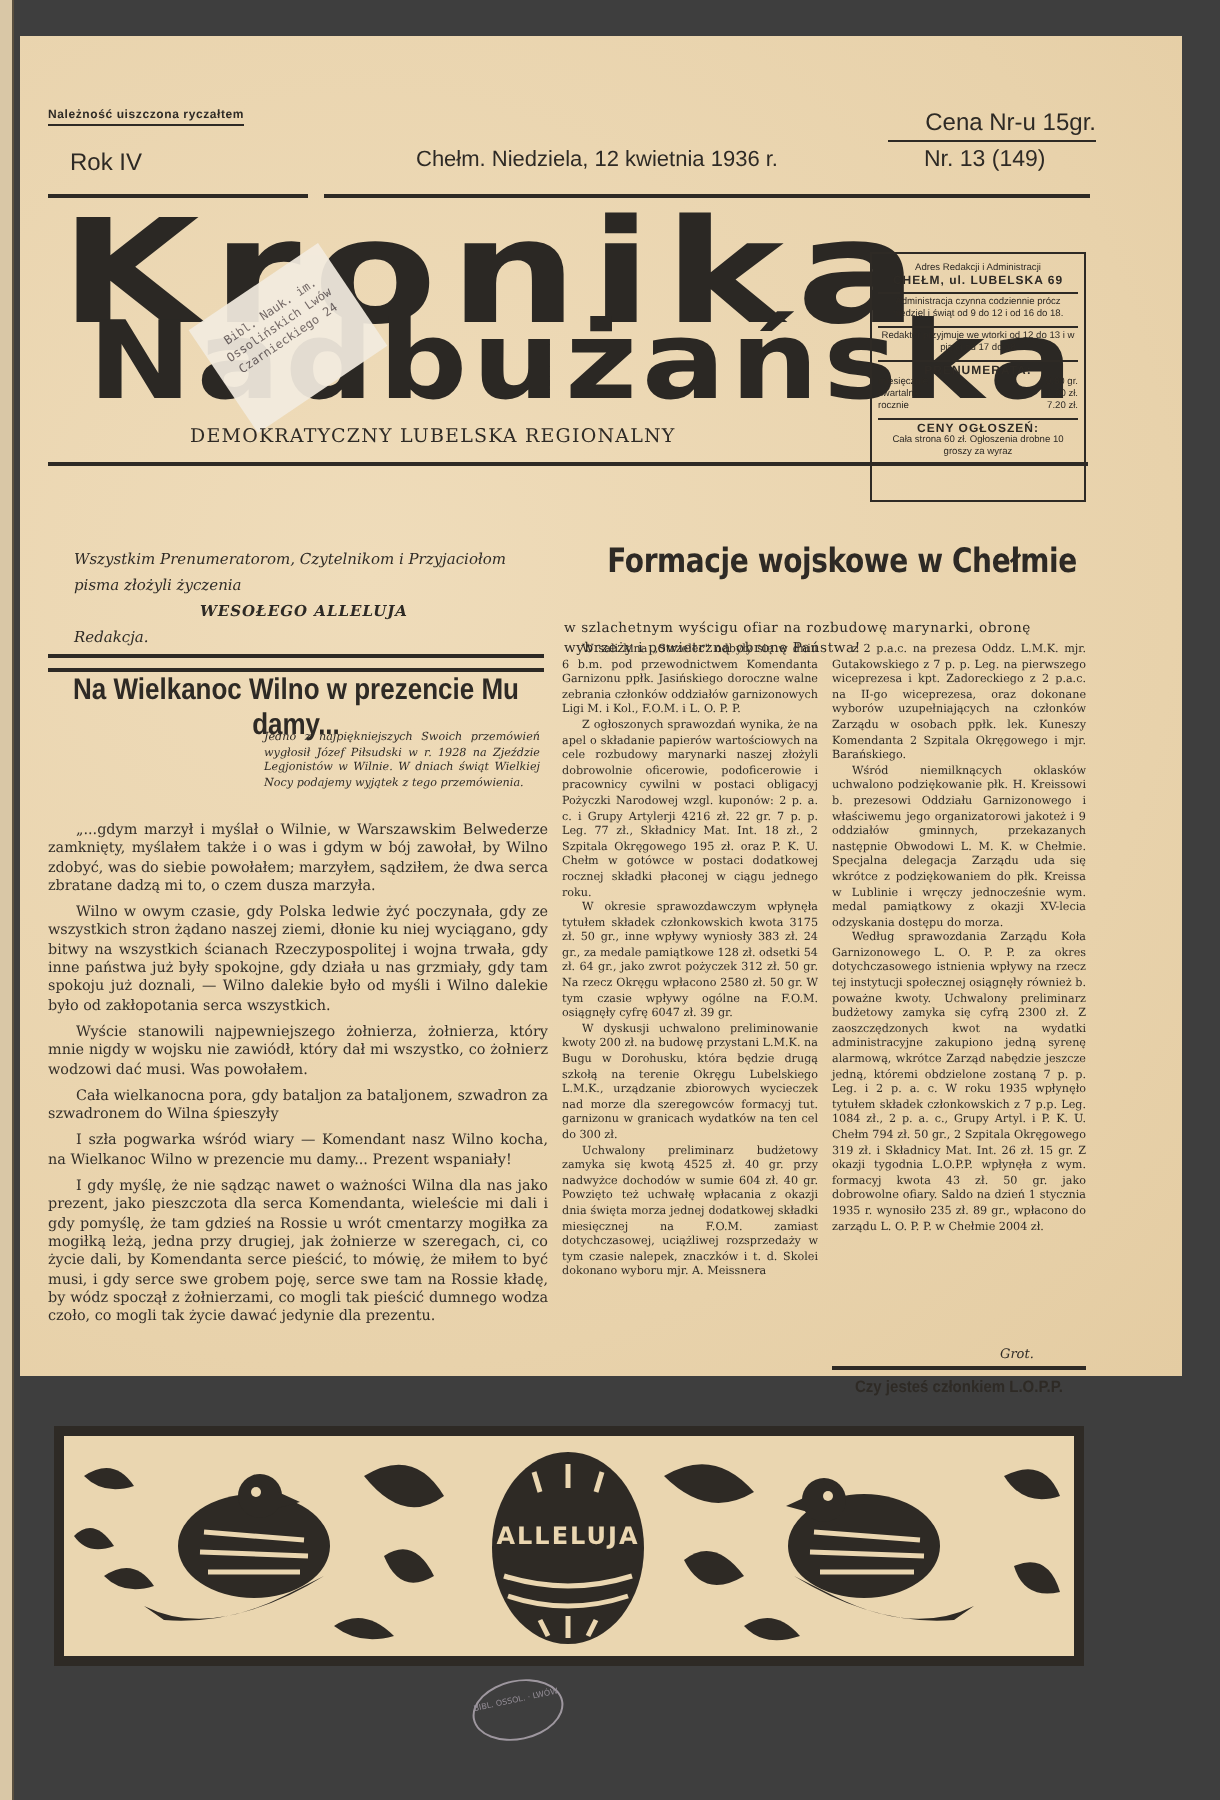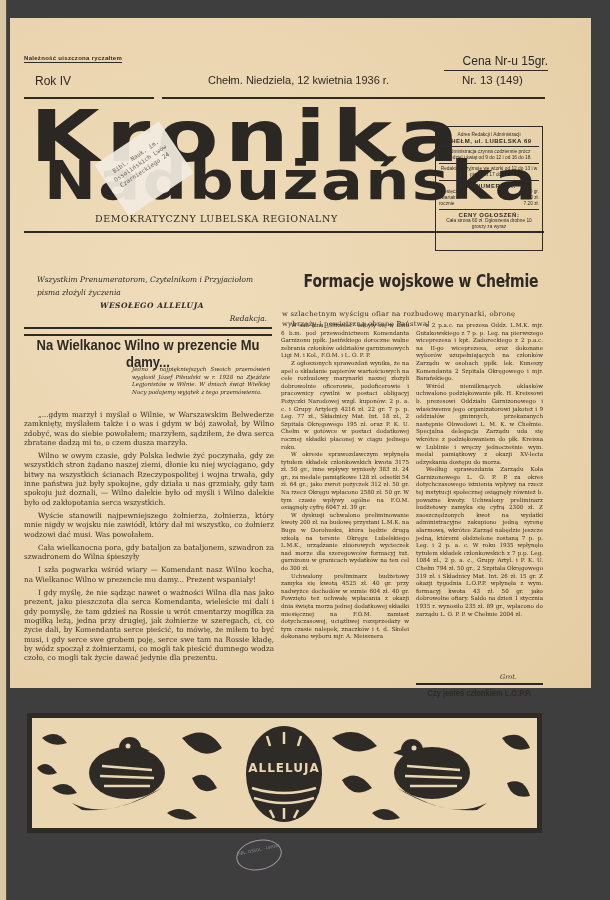--- a/index.html
+++ b/index.html
@@ -76,21 +76,21 @@
   }
   .infobox .sec { border-bottom:1px solid #2e2a25; padding:2px 0; }
   .infobox .sec:last-child { border-bottom:none; }
   .infobox .head { font-weight:bold; font-size:6px; letter-spacing:0.5px; }
   .infobox .row { display:flex; justify-content:space-between; }
 
   .rule-mast { left:14px; top:213px; width:520px; height:2px; background:#2e2a25; }
 
   .greet { left:27px; top:255px; width:230px; font-style:italic; font-size:7.5px; line-height:13px; }
   .greet .center { text-align:center; font-weight:bold; letter-spacing:0.5px; }
-  .greet .sign { text-align:right; }
+  .greet .sign { text-align:left; }
 
   .double-rule { left:14px; top:309px; width:248px; height:5px; border-top:2px solid #2e2a25; border-bottom:2px solid #2e2a25; }
 
   .h-left {
     left:14px; top:320px; width:248px; text-align:center;
     font-family:"Liberation Sans", sans-serif; font-weight:bold; font-size:13px;
     transform:scaleY(1.15);
   }
   .epigraph {
     left:122px; top:348px; width:138px; font-style:italic; font-size:5.6px; line-height:7.5px;

